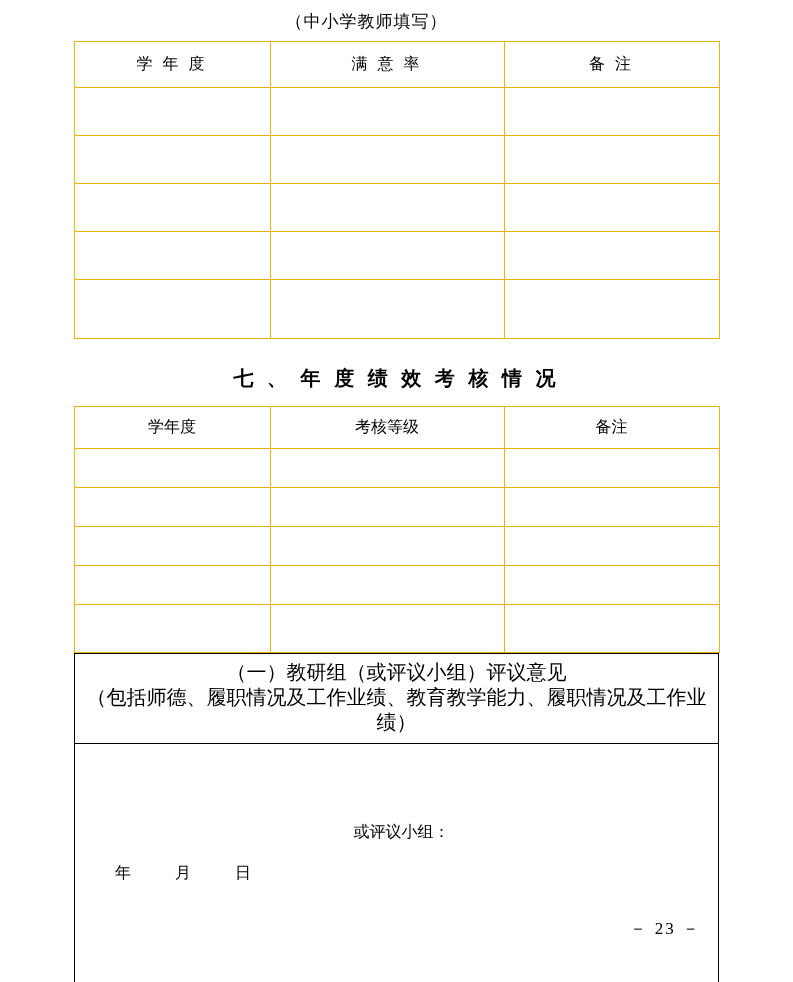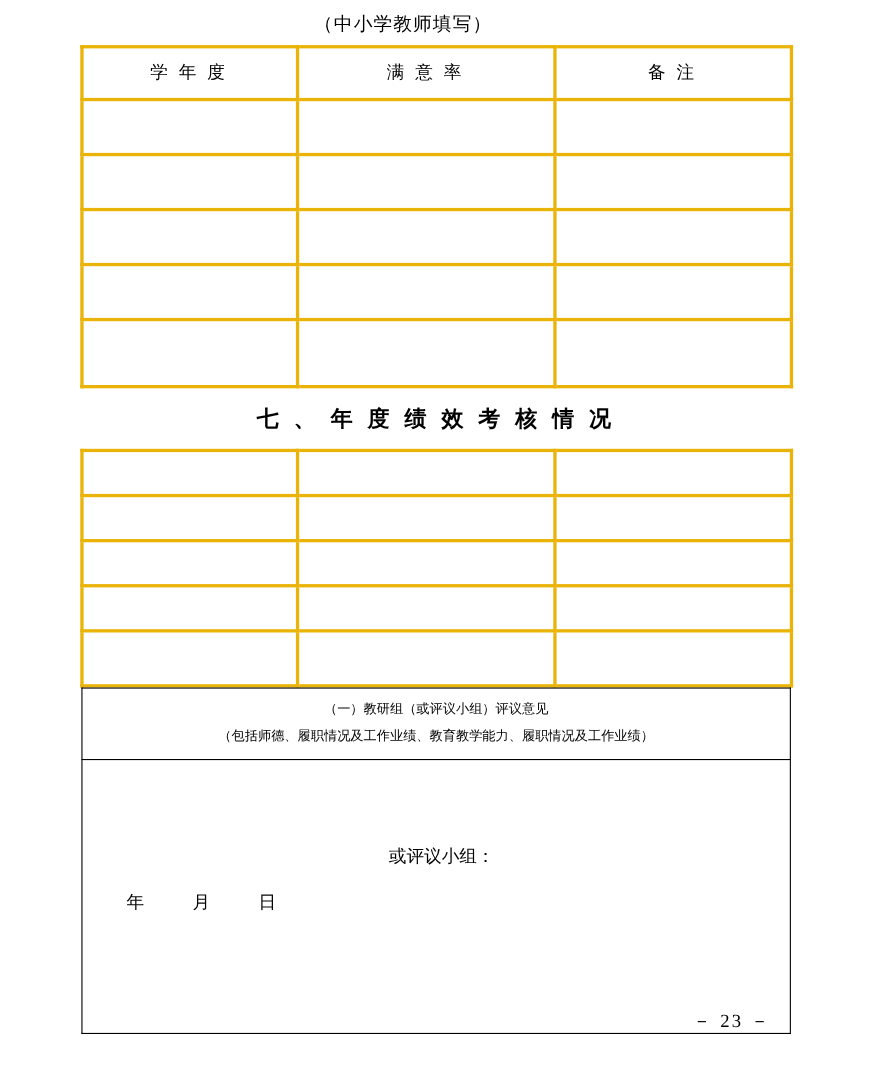--- a/index.html
+++ b/index.html
@@ -32,21 +32,21 @@
     padding-right: 60px;
   }
 
   
   .form-table {
     border-collapse: collapse;
     margin: 0 auto;
     table-layout: fixed;
   }
   .form-table td {
-    border: 3px solid #eab308;
+    border: 1px solid #eab308;
     text-align: center;
     vertical-align: middle;
     font-size: 16px;
     padding: 0;
   }
   .form-table .hdr {
     letter-spacing: 3px;
   }
 
   
@@ -65,21 +65,21 @@
 
   
   .section-title {
     text-align: center;
     font-size: 20px;
     font-weight: bold;
     letter-spacing: 4px;
     font-family: "Liberation Sans", "DejaVu Sans", sans-serif;
   }
   #section-7-title {
-    margin-top: 14px;
+    margin-top: 26px;
     margin-bottom: 14px;
   }
   #section-8-title {
     margin-top: 20px;
     margin-bottom: 14px;
   }
 
   
   #table-performance {
     width: 645px;
@@ -99,21 +99,21 @@
     width: 645px;
     border-collapse: collapse;
     margin: 0 auto;
   }
   #table-opinion td {
     border: 1px solid #000000;
     padding: 0;
   }
   .opinion-head {
     text-align: center;
-    font-size: 12px;
+    font-size: 20px;
     line-height: 25px;
     padding: 6px 4px 8px 4px;
   }
   .opinion-body {
     height: 170px;
     position: relative;
   }
   .signature-line {
     text-align: center;
     font-size: 16px;
@@ -189,20 +189,25 @@
 
   <div class="section-title" id="section-7-title">七 、 年 度 绩 效 考 核 情 况</div>
 
   <table class="form-table" id="table-performance">
     <colgroup>
       <col class="c1">
         <col class="c2">
         <col class="c3">
     </colgroup>
     <tbody>
+      <tr class="head">
+        <td>学年度</td>
+        <td>考核等级</td>
+        <td>备注</td>
+      </tr>
       <tr>
         <td></td>
         <td></td>
         <td></td>
       </tr>
       <tr>
         <td></td>
         <td></td>
         <td></td>
       </tr>

